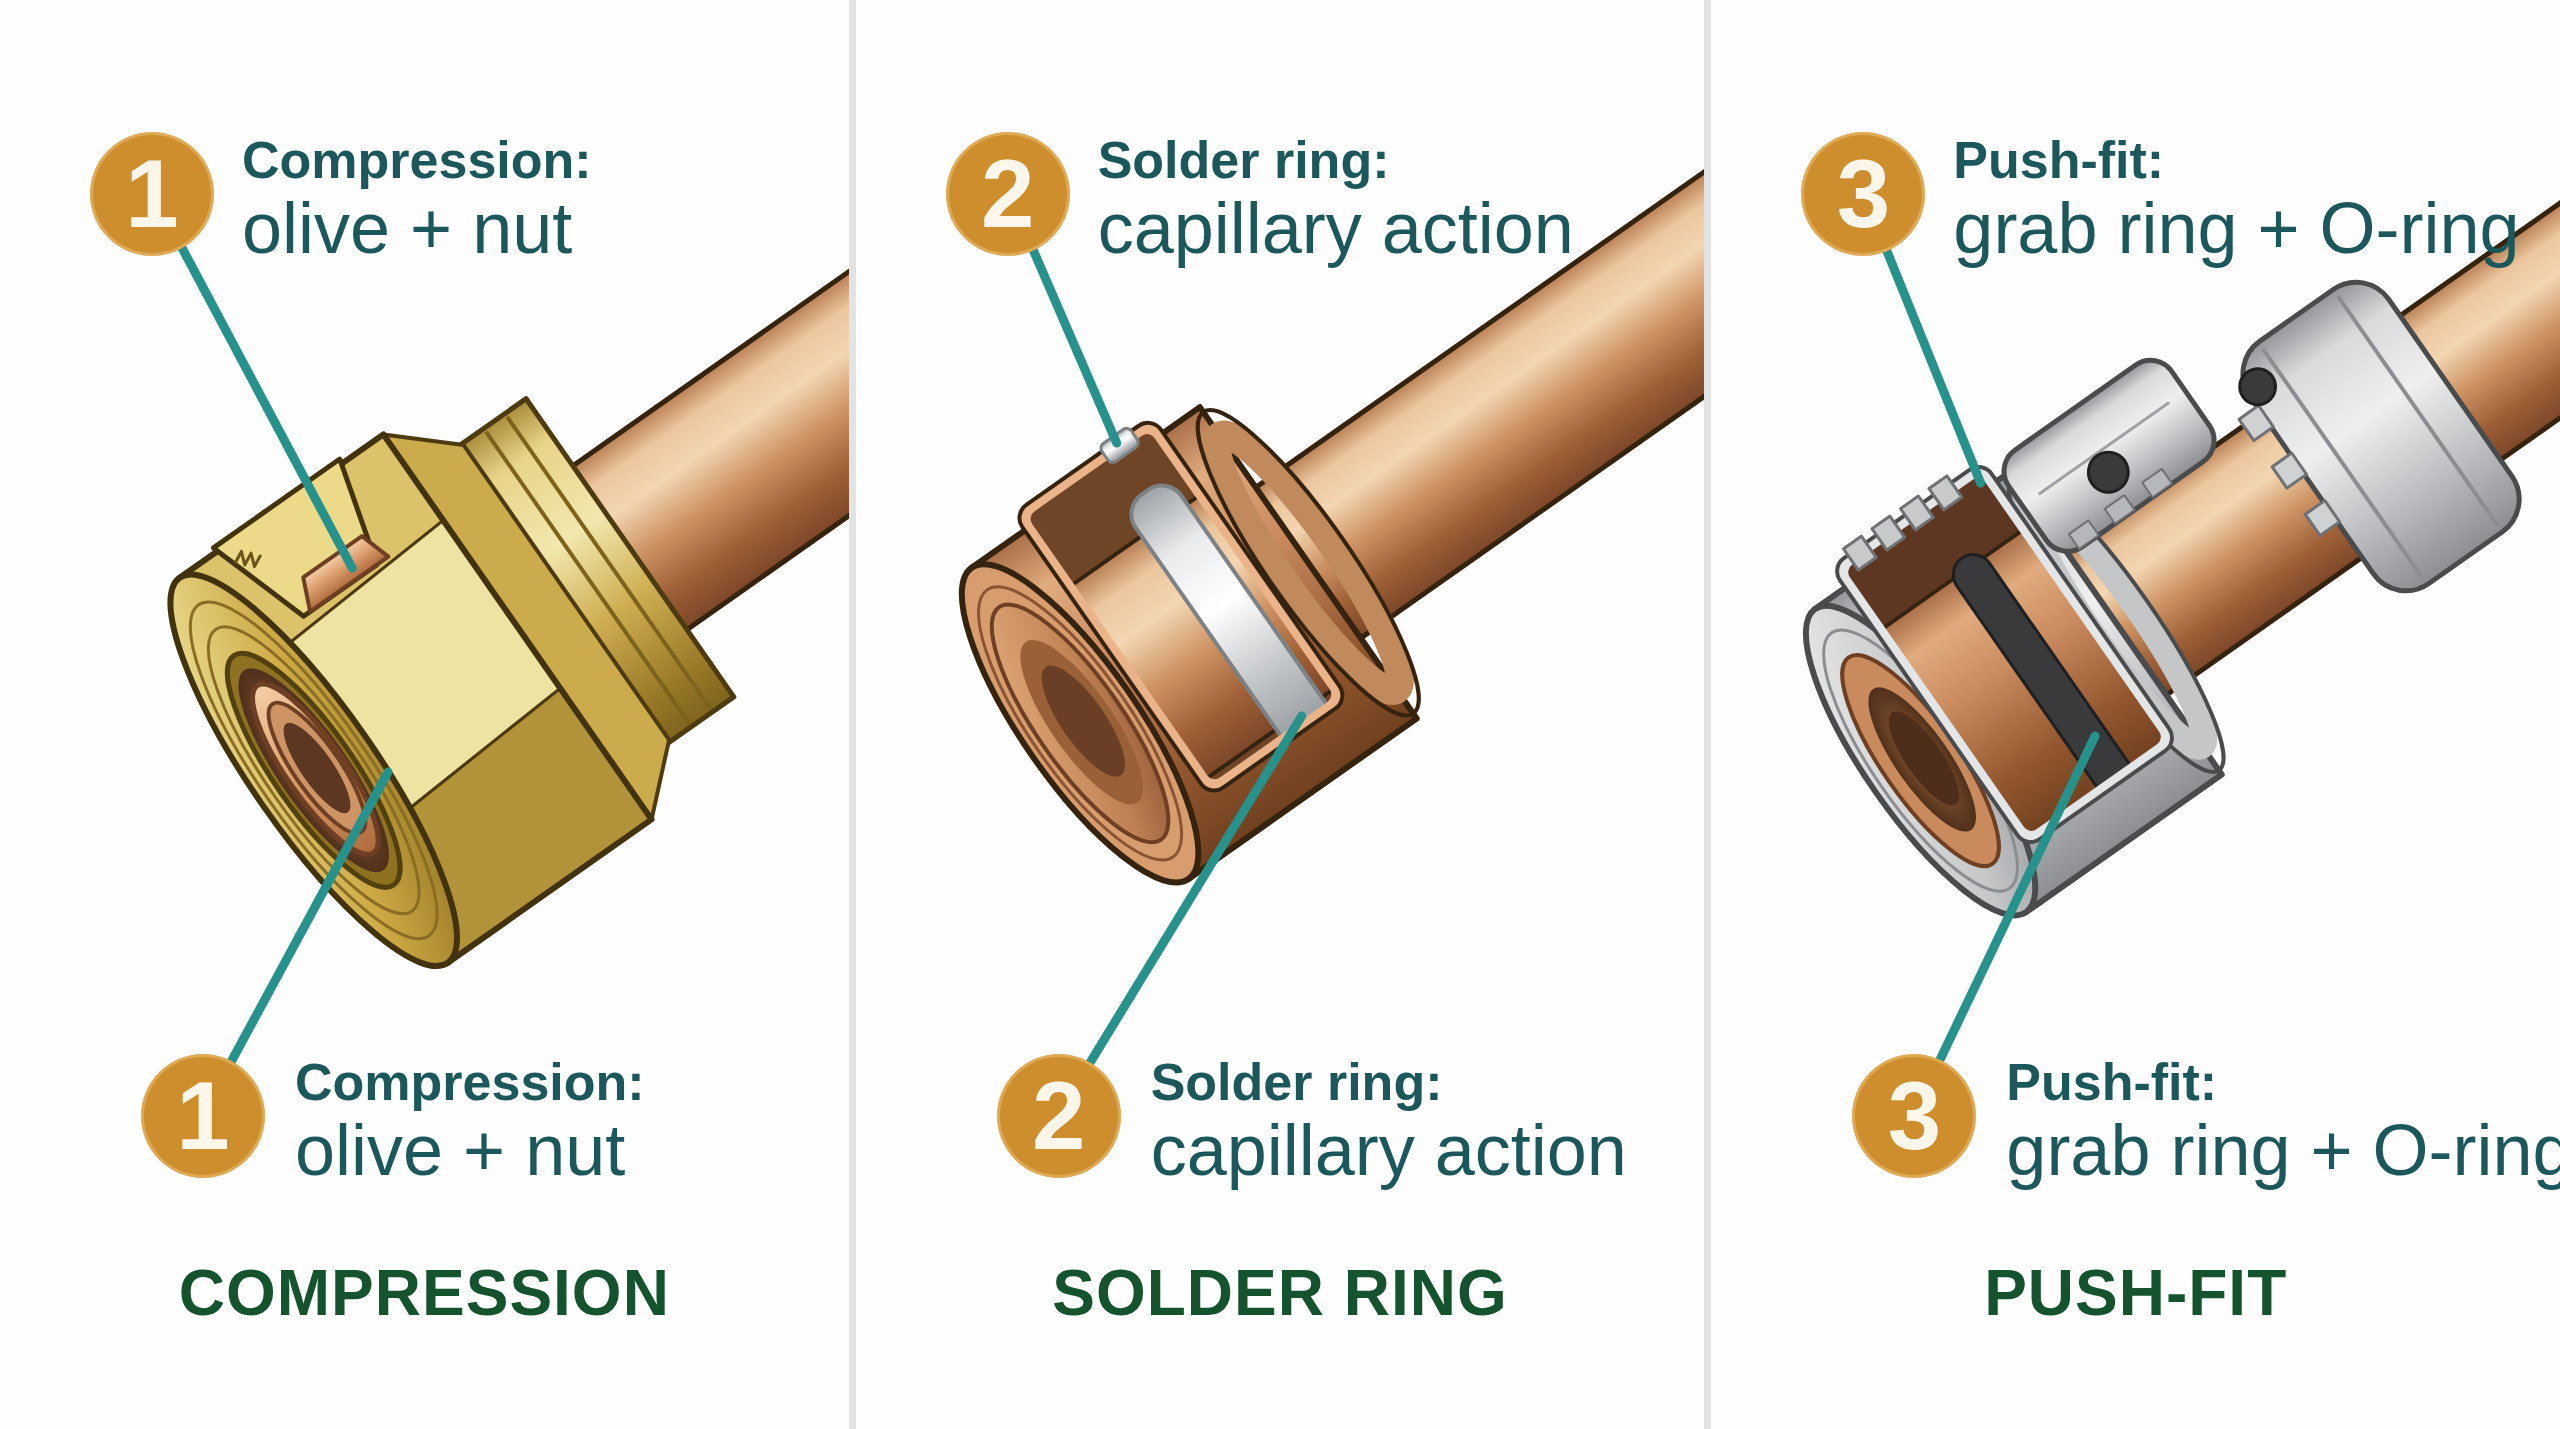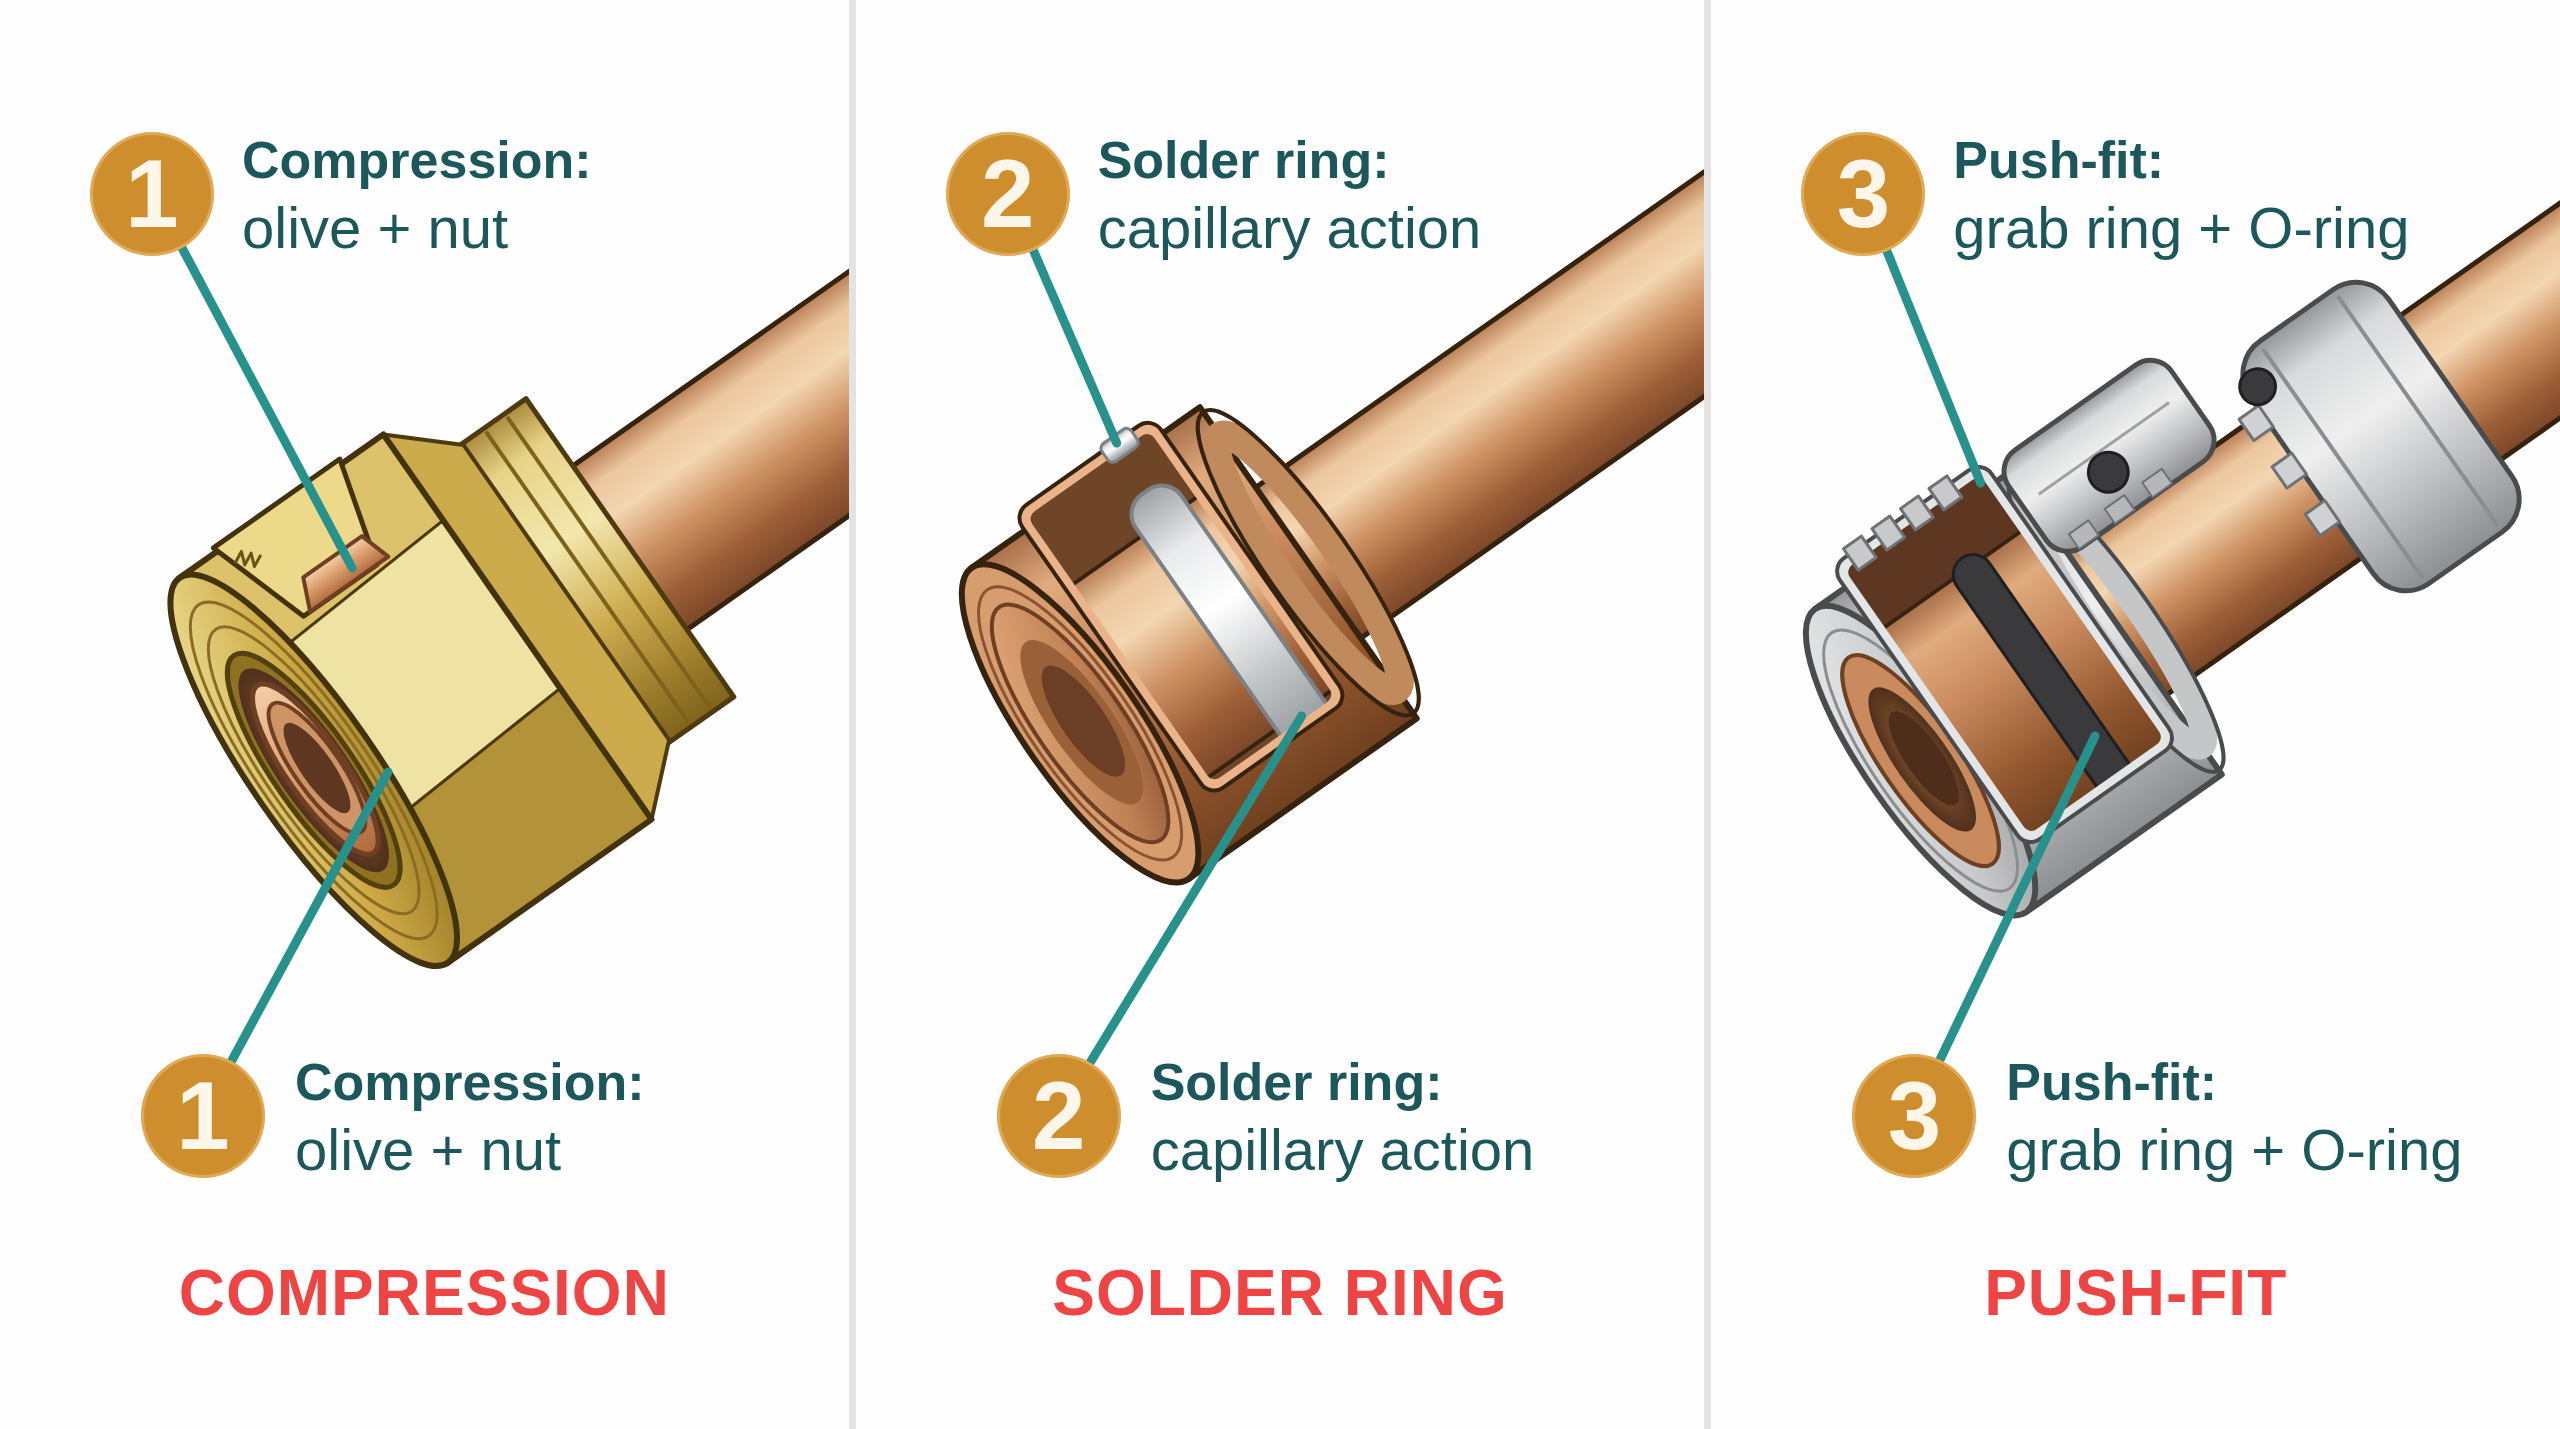--- a/index.html
+++ b/index.html
@@ -34,26 +34,26 @@
   .badge{
     width:124px;height:124px;border-radius:50%;
     background:#ce8e2e;
     color:#fcf7ea;
     font-size:96px;font-weight:700;line-height:124px;text-align:center;
     box-shadow:inset 0 0 0 3px rgba(255,224,160,.35);
     flex:0 0 auto;
   }
   .callout-text{margin-left:30px;color:#1b575b;white-space:nowrap;}
   .ct-title{font-size:52px;font-weight:700;line-height:68px;}
-  .ct-sub{font-size:58px;font-weight:400;line-height:68px;}
+  .ct-sub{font-size:72px;font-weight:400;line-height:68px;}
   .callout.top .callout-text{margin-left:28px;}
   .panel-title{
     position:absolute;left:0;top:1256px;width:100%;
     margin:0;text-align:center;
-    color:#ef4444;font-size:64px;font-weight:700;letter-spacing:1px;
+    color:#14532d;font-size:64px;font-weight:700;letter-spacing:1px;
   }
 </style>
 </head>
 <body>
 
 <svg width="0" height="0" style="position:absolute" aria-hidden="true">
   <defs>
     <linearGradient id="gCopperPipe" x1="0" y1="0" x2="0" y2="1">
       <stop offset="0" stop-color="#b97f55"></stop>
         <stop offset="0.14" stop-color="#ecc69e"></stop>

